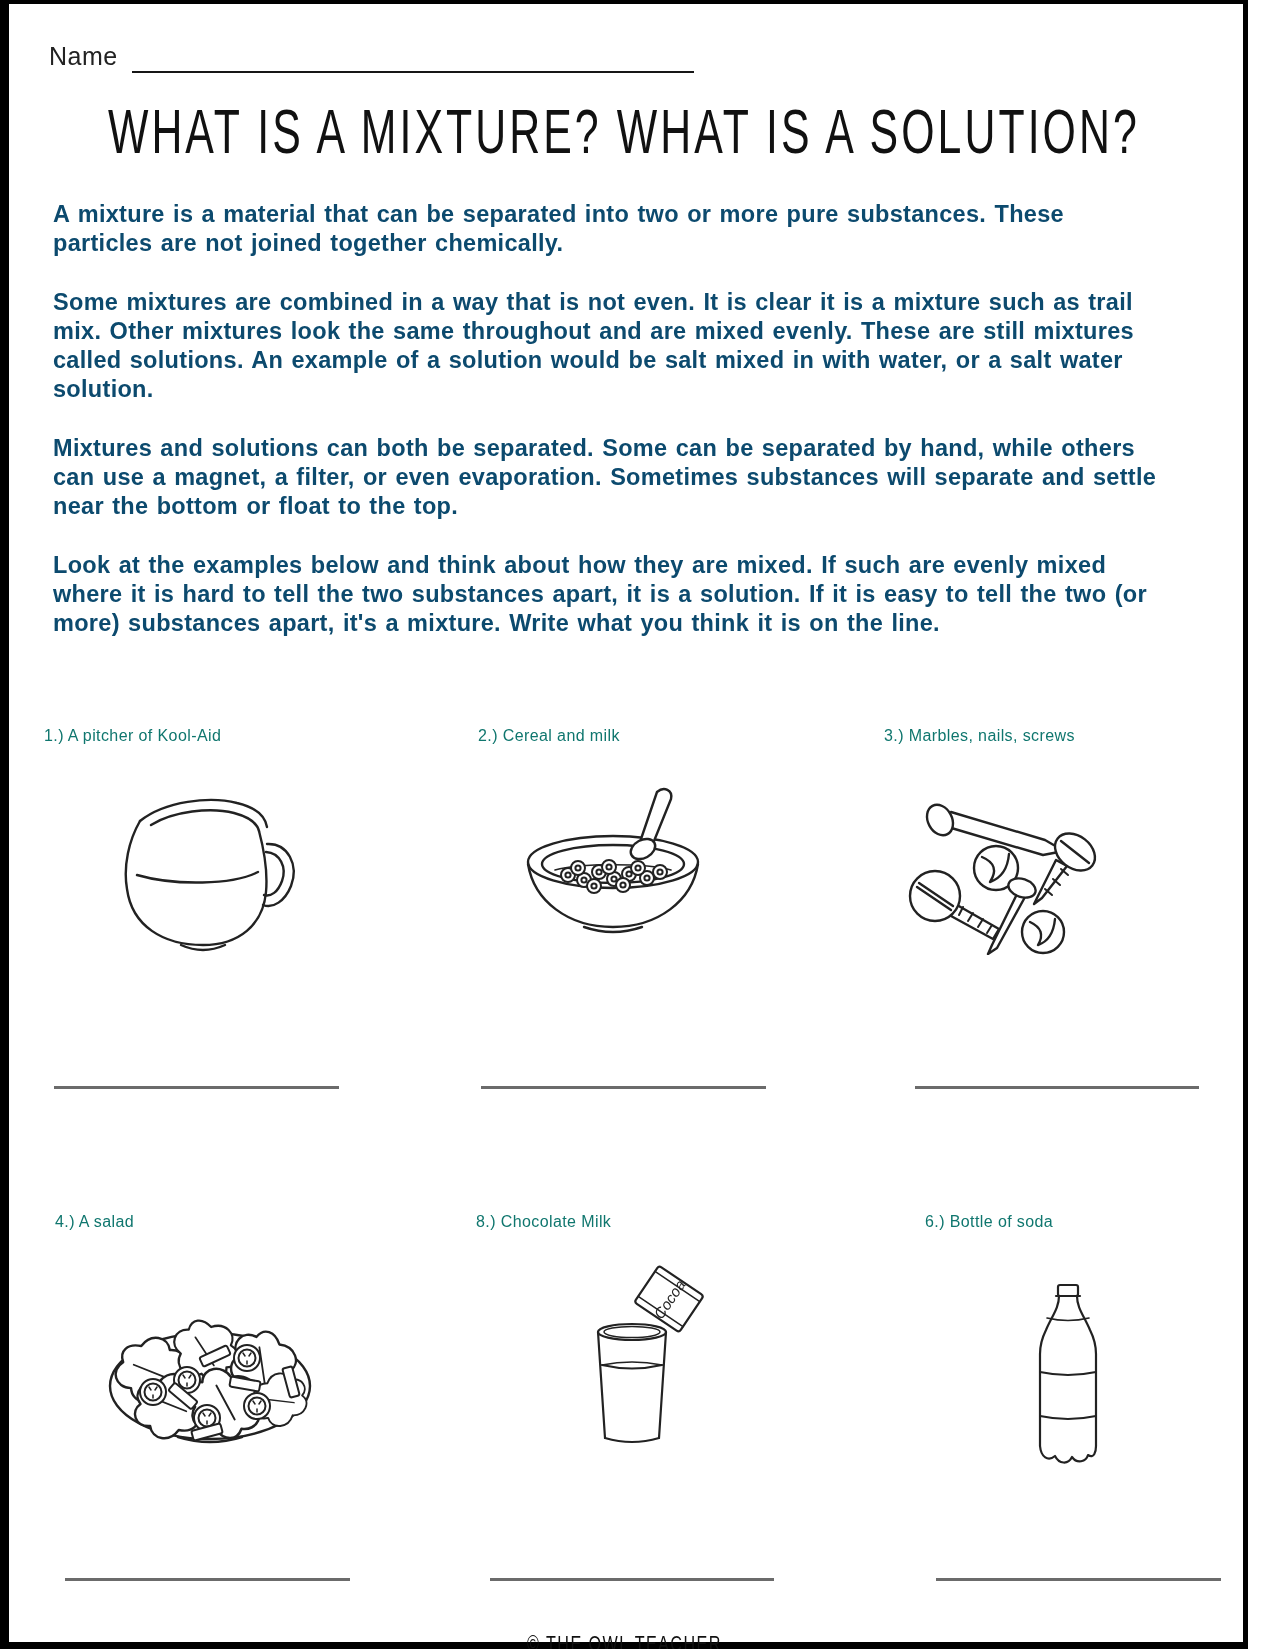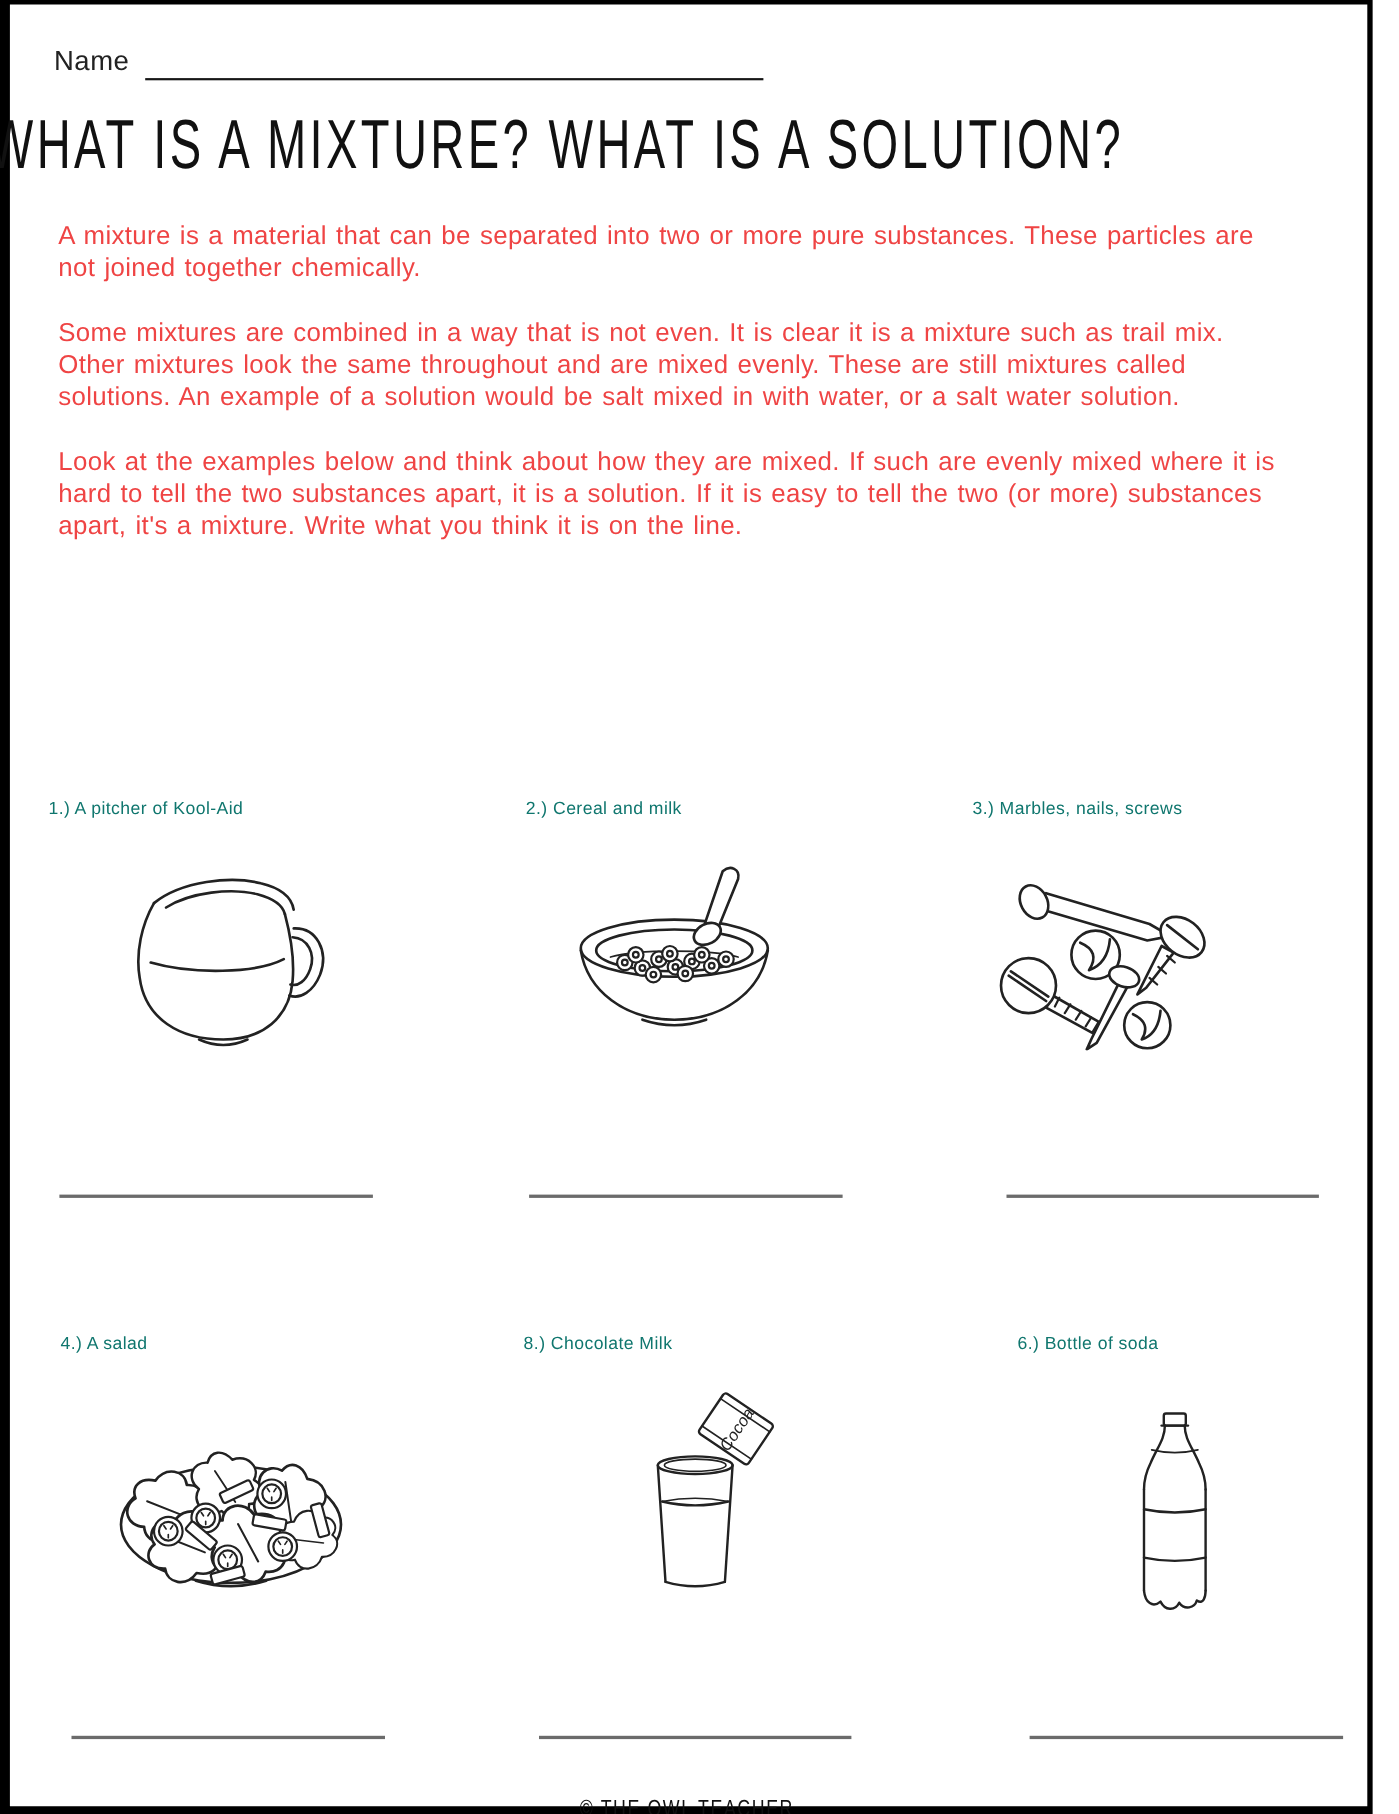--- a/index.html
+++ b/index.html
@@ -21,39 +21,39 @@
     position:absolute;left:49px;top:42px;
     font-size:25px;letter-spacing:.5px;color:#222;
   }
   .name-line{
     position:absolute;left:132px;top:71px;
     width:562px;height:0;
     border-top:2.5px solid #161616;
   }
   .title-wrap{
     position:absolute;left:0;top:96px;width:100%;
-    display:flex;
+    display:flex;justify-content:center;
   }
   .skinny{
     display:inline-block;
     font-family:"Liberation Sans",sans-serif;
     transform-origin:center top;
     white-space:nowrap;
   }
   .title-text{
     font-size:42px;font-weight:400;letter-spacing:3px;color:#111;
     transform:scale(1.02,1.5);
   }
   .paragraphs{
     position:absolute;left:53px;top:200px;width:1106px;
   }
   .paragraphs p{
     margin:0 0 30px 0;
     font-size:23.5px;line-height:29px;
-    letter-spacing:.3px;word-spacing:1.5px;color:#ef4444;
+    letter-spacing:.3px;word-spacing:1.5px;color:#0c4a6e;font-weight:bold;
   }
   .item-label{
     position:absolute;
     font-size:16px;letter-spacing:.4px;color:#0f766e;white-space:nowrap;
   }
   .ill{position:absolute;}
   .answer-line{
     position:absolute;height:0;
     border-top:3px solid #6b6b6b;
   }
@@ -76,20 +76,21 @@
   <span class="name-label">Name</span>
   <div class="name-line"></div>
 
   <div class="title-wrap">
     <span class="skinny title-text">WHAT IS A MIXTURE? WHAT IS A SOLUTION?</span>
   </div>
 
   <div class="paragraphs">
     <p>A mixture is a material that can be separated into two or more pure substances. These particles are not joined together chemically.</p>
     <p>Some mixtures are combined in a way that is not even. It is clear it is a mixture such as trail mix. Other mixtures look the same throughout and are mixed evenly. These are still mixtures called solutions. An example of a solution would be salt mixed in with water, or a salt water solution.</p>
+    <p>Mixtures and solutions can both be separated. Some can be separated by hand, while others can use a magnet, a filter, or even evaporation. Sometimes substances will separate and settle near the bottom or float to the top.</p>
     <p>Look at the examples below and think about how they are mixed. If such are evenly mixed where it is hard to tell the two substances apart, it is a solution. If it is easy to tell the two (or more) substances apart, it's a mixture. Write what you think it is on the line.</p>
   </div>
 
   <div class="item-label" style="left:44px;top:727px">1.) A pitcher of Kool-Aid</div>
   <div class="item-label" style="left:478px;top:727px">2.) Cereal and milk</div>
   <div class="item-label" style="left:884px;top:727px">3.) Marbles, nails, screws</div>
 
   <div class="ill" style="left:115px;top:788px">
     <svg width="190" height="170" viewBox="0 0 190 170">
       <g stroke="#222" stroke-width="2.4" fill="none" stroke-linecap="round" stroke-linejoin="round">

